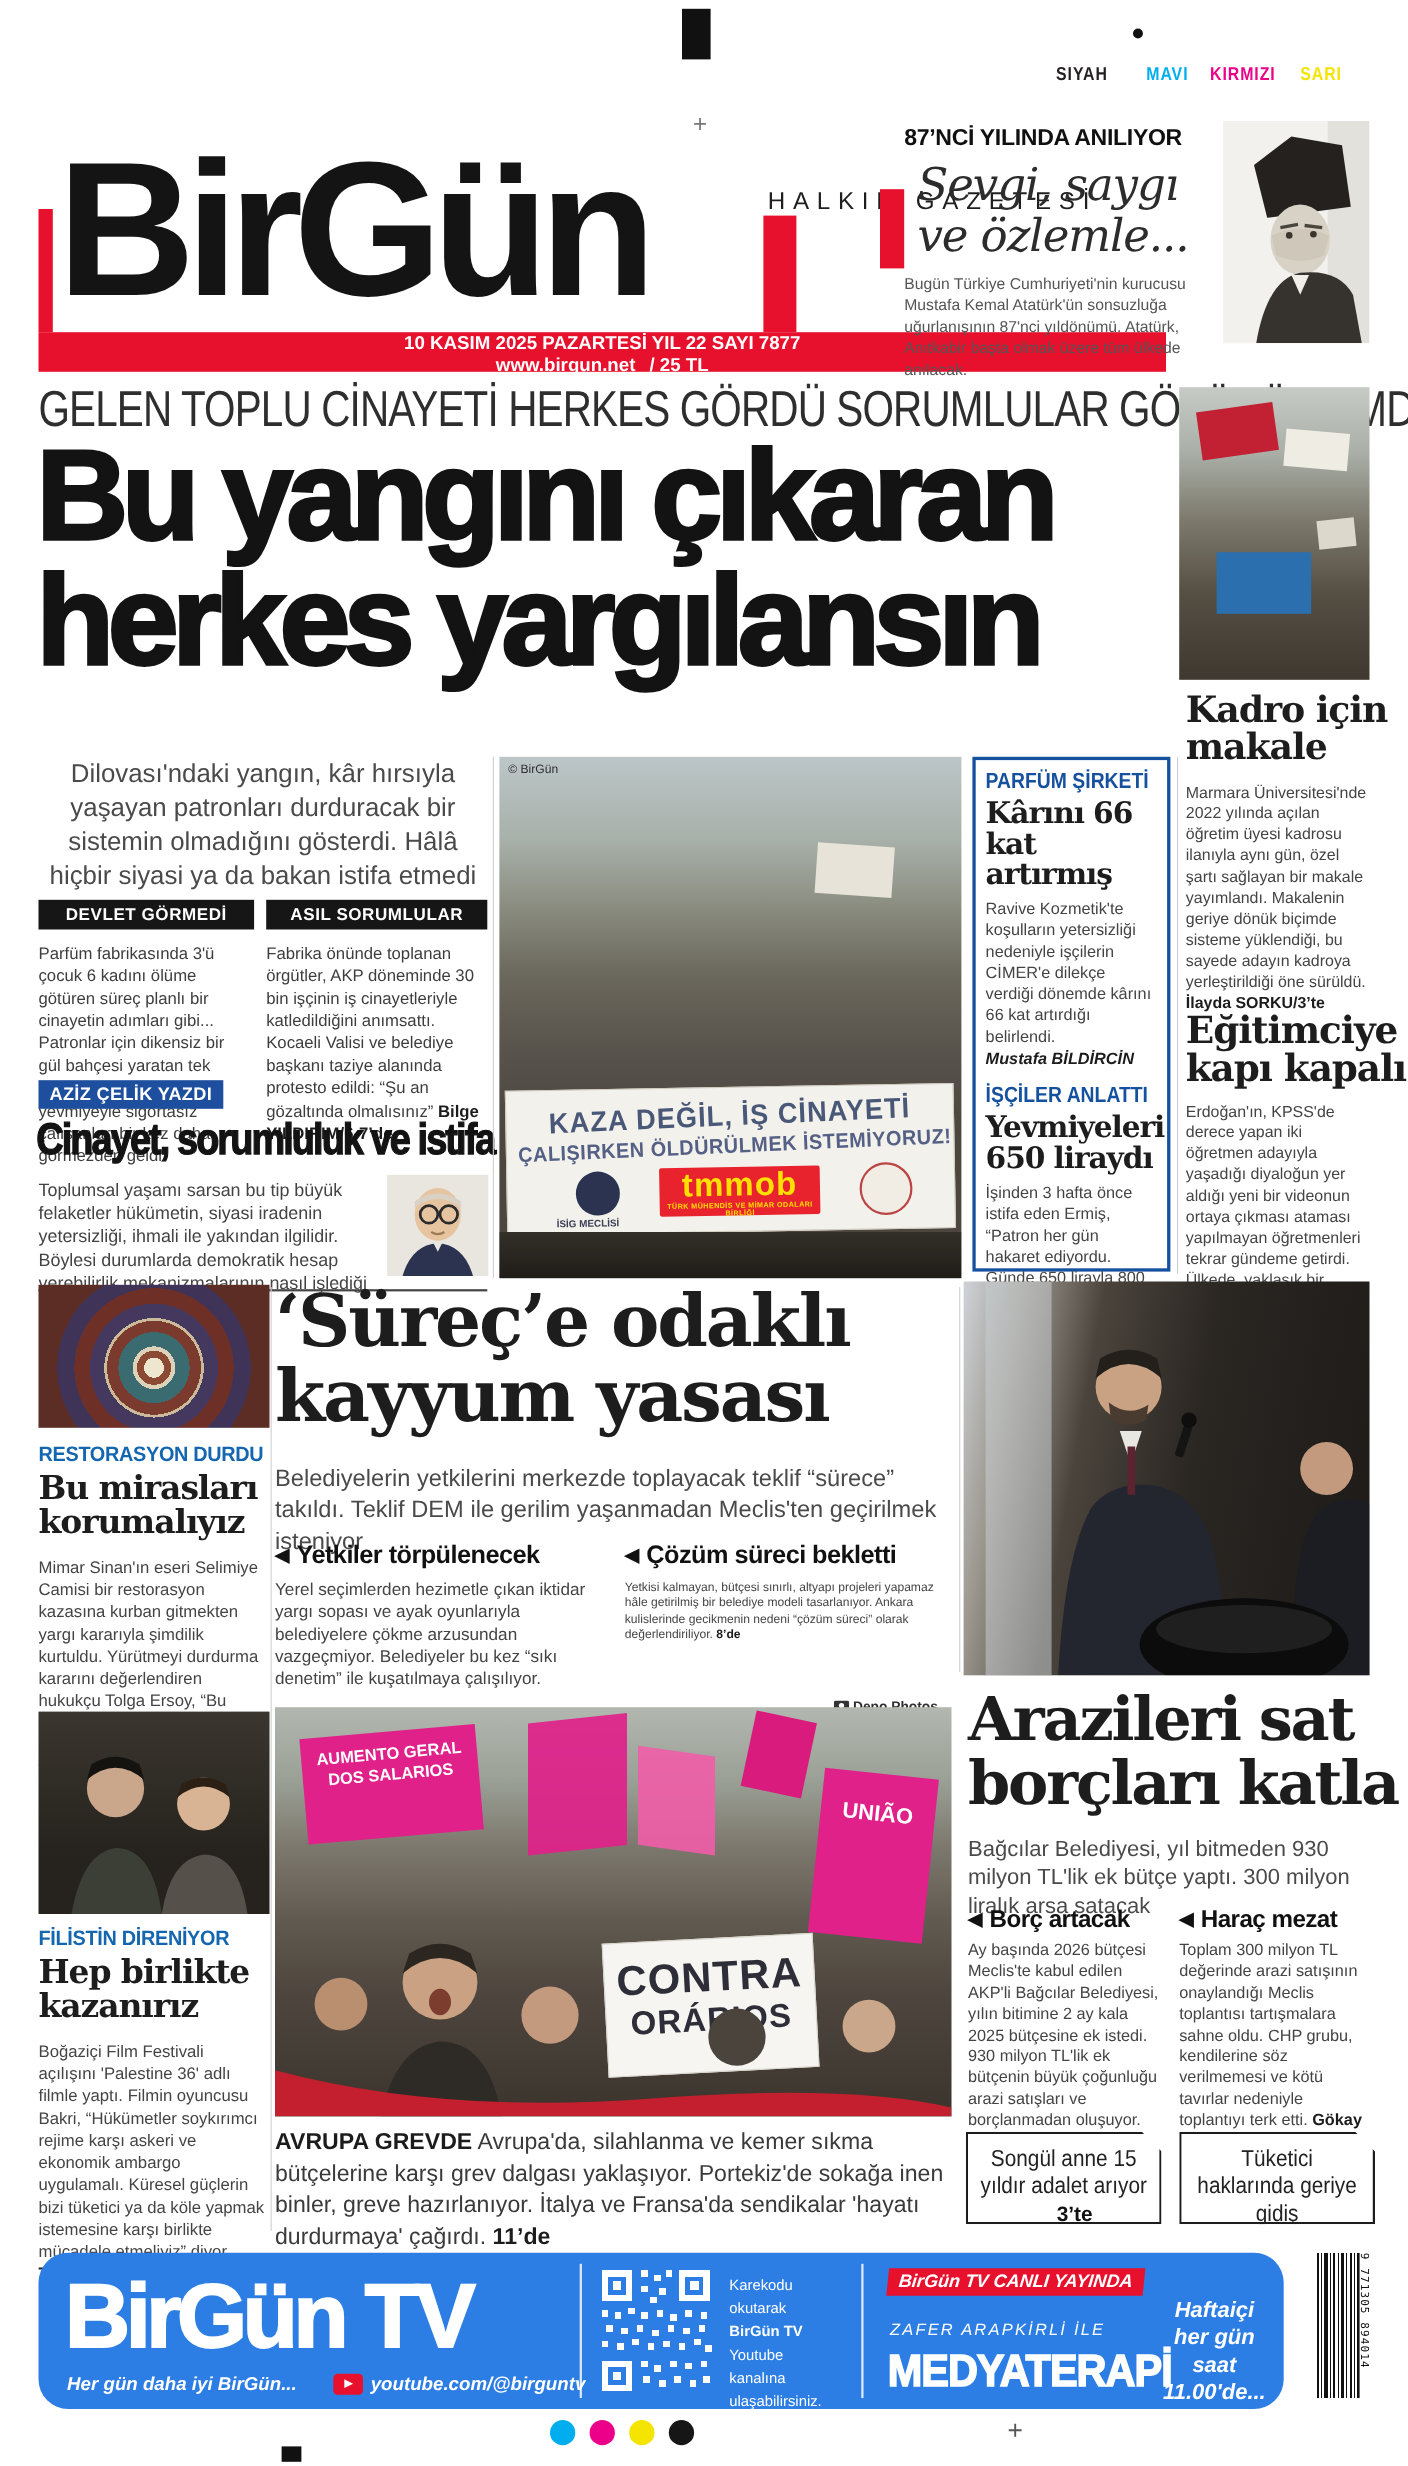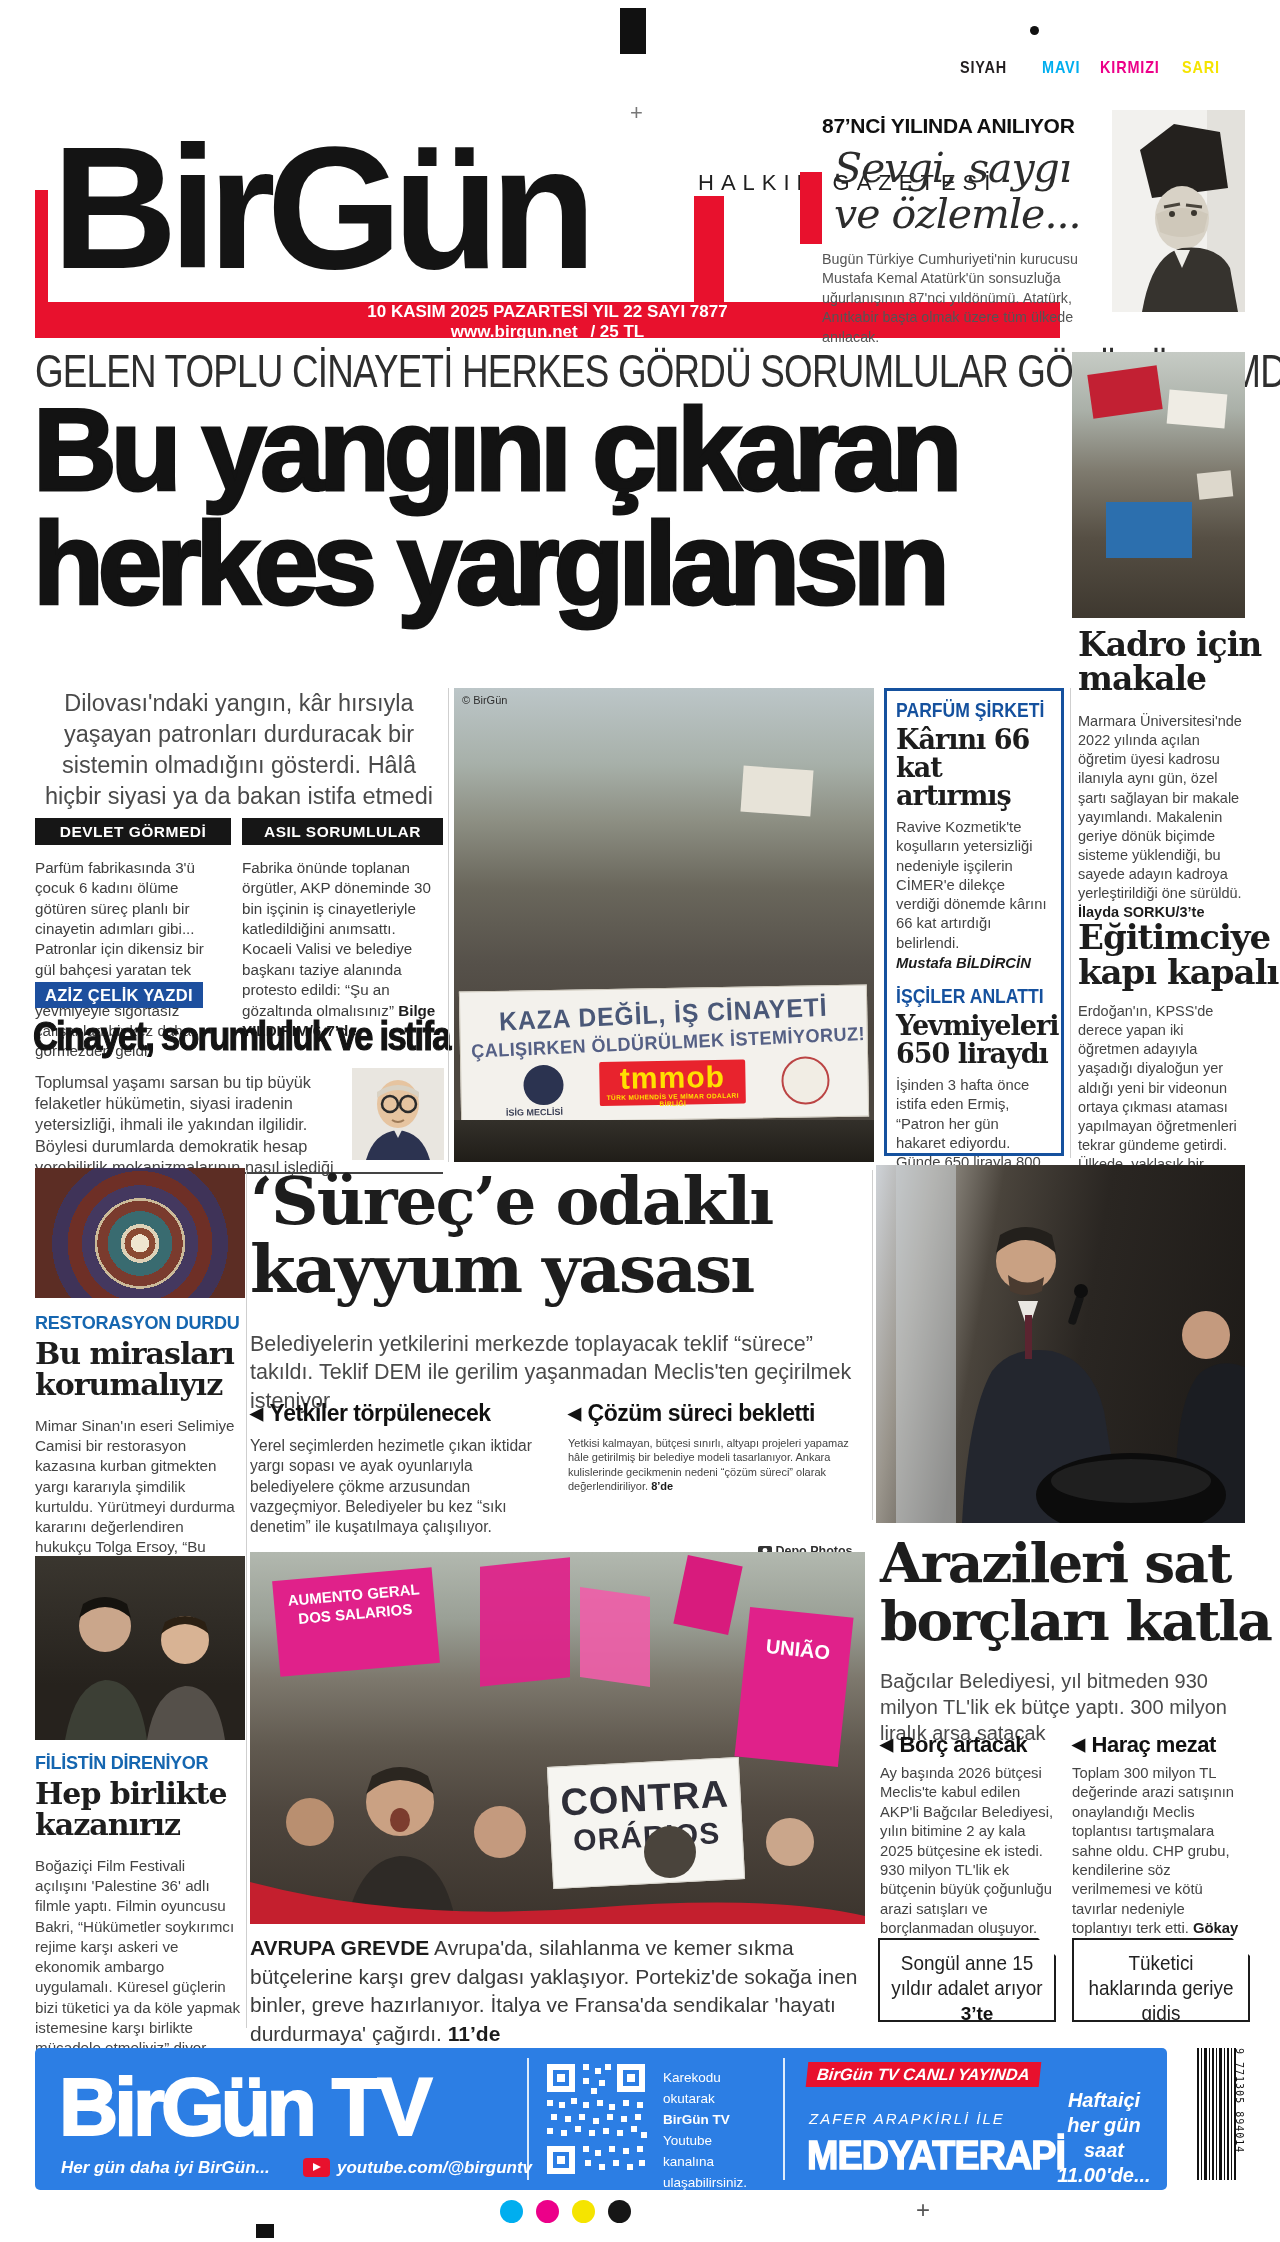--- a/index.html
+++ b/index.html
@@ -310,21 +310,21 @@
 
   <div class="abs teaser" style="left:878px;top:1938px;width:178px;height:84px;">
     <div class="t">Songül anne 15 yıldır adalet arıyor</div>
     <div class="r">3’te</div>
   </div>
   <div class="abs teaser" style="left:1072px;top:1938px;width:178px;height:84px;">
     <div class="t">Tüketici haklarında geriye gidiş</div>
     <div class="r">7’de</div>
   </div>
 
-  <div class="abs tvban" style="left:35px;top:2048px;width:1132px;height:142px;">
+  <div class="abs tvban" style="left:35px;top:2048px;width:1132px;height:142px;border-radius:27px;">
     <div class="abs tv-logo" style="left:24px;top:18px;">BirGün TV</div>
     <div class="abs tv-slogan" style="left:26px;top:110px;">Her gün daha iyi BirGün...</div>
     <div class="abs" style="left:268px;top:110px;width:27px;height:19px;background:#e8112d;border-radius:4px;">
       <div style="position:absolute;left:10px;top:5px;width:0;height:0;border-left:8px solid #fff;border-top:4.5px solid transparent;border-bottom:4.5px solid transparent;"></div>
     </div>
     <div class="abs tv-slogan" style="left:302px;top:110px;">youtube.com/@birguntv</div>
 
     <div class="abs tvdiv" style="left:492px;top:10px;height:122px;"></div>
 
     <div class="abs" style="left:508px;top:12px;width:106px;height:118px;">

